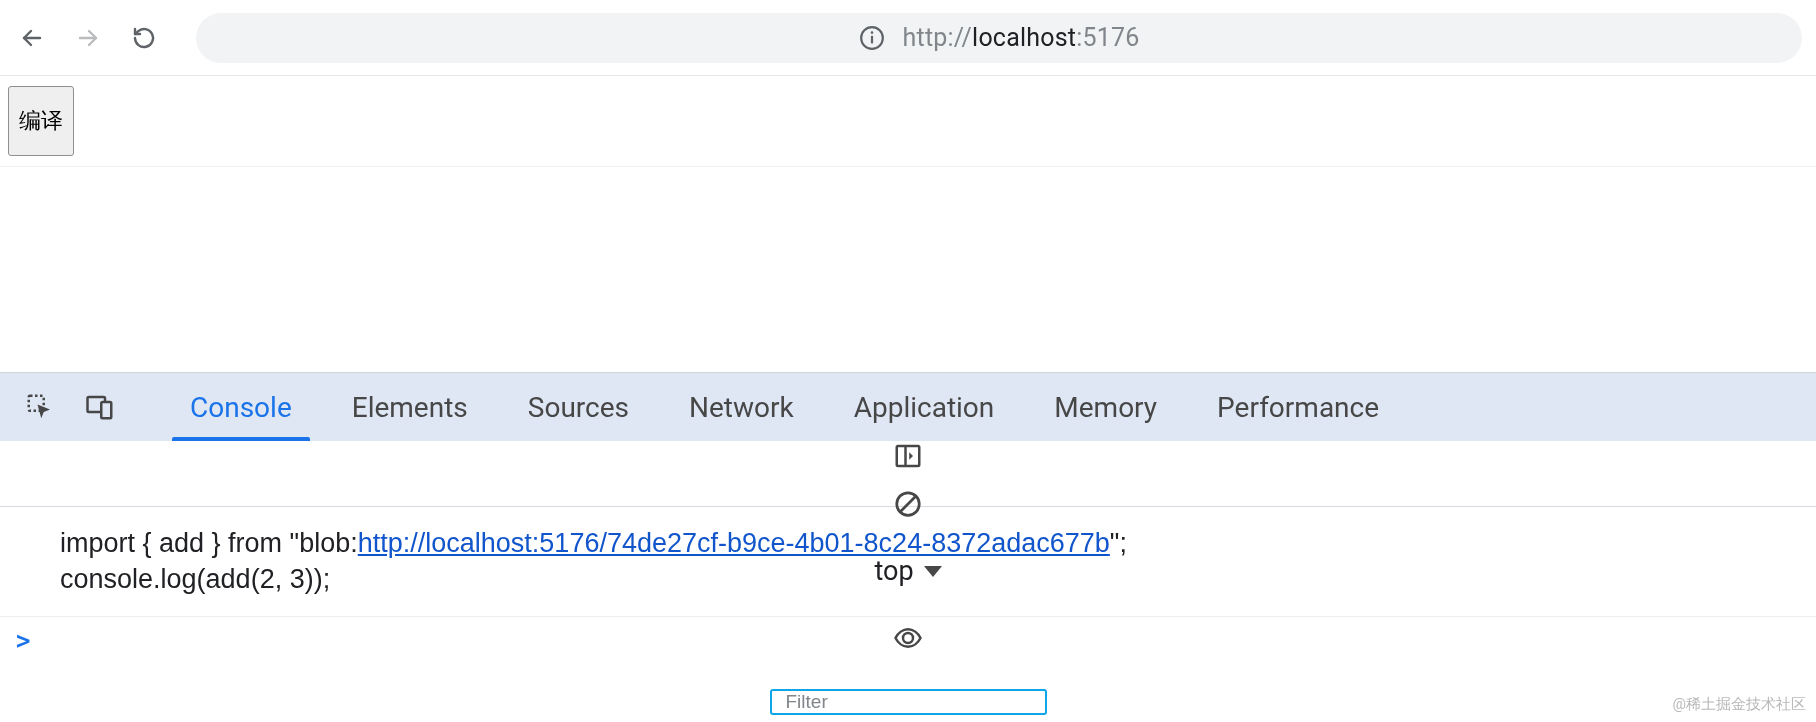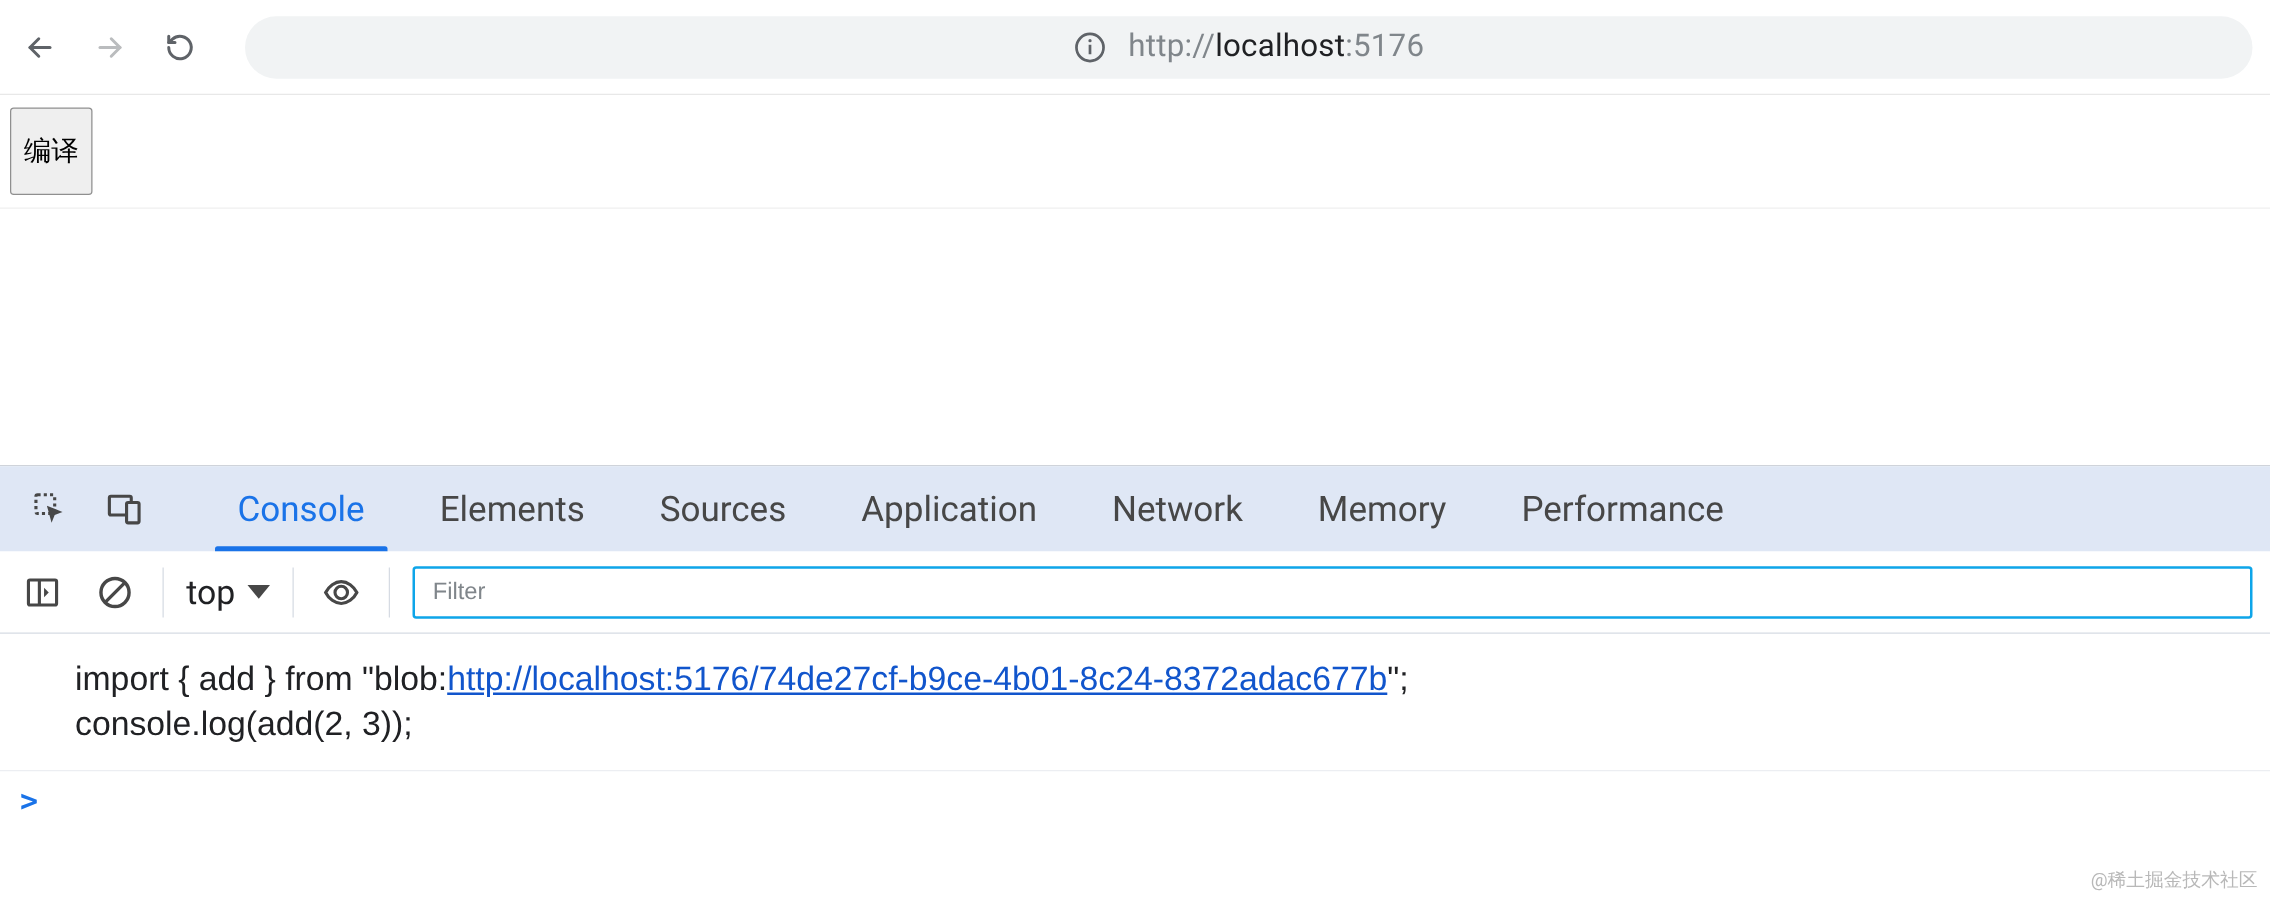--- a/index.html
+++ b/index.html
@@ -112,20 +112,21 @@
   .dt-tab-spacer { width: 30px; }
 
   
   .console-subbar {
     height: 66px;
     border-bottom: 1px solid #d6dbe3;
     display: flex;
     align-items: center;
     padding: 0 14px;
     gap: 18px;
+    flex-direction: column;
   }
   .cs-icon {
     width: 40px; height: 40px;
     display: flex; align-items: center; justify-content: center;
     color: #474747;
   }
   .cs-icon svg { width: 30px; height: 30px; }
   .cs-sep {
     width: 1px; height: 40px;
     background: #d6dbe3;
@@ -235,22 +236,22 @@
     <div class="dt-icon-btn">
       <svg viewBox="0 0 24 24" fill="none" stroke="currentColor" stroke-width="2">
           <rect x="2" y="4" width="14" height="12" rx="1"></rect>
           <rect x="13" y="8" width="8" height="13" rx="1" fill="#dfe7f5"></rect>
         </svg>
     </div>
     <div class="dt-tab-spacer"></div>
     <div class="dt-tab active">Console</div>
     <div class="dt-tab">Elements</div>
     <div class="dt-tab">Sources</div>
+    <div class="dt-tab">Network</div>
     <div class="dt-tab">Application</div>
-    <div class="dt-tab">Network</div>
     <div class="dt-tab">Memory</div>
     <div class="dt-tab">Performance</div>
   </div>
 
   <div class="console-subbar">
     <div class="cs-icon">
       <svg viewBox="0 0 24 24" fill="none" stroke="currentColor" stroke-width="2">
           <rect x="3" y="4" width="18" height="16" rx="1"></rect>
           <line x1="10" y1="4" x2="10" y2="20"></line>
           <polyline points="13 9 16 12 13 15" fill="currentColor" stroke="none"></polyline>

